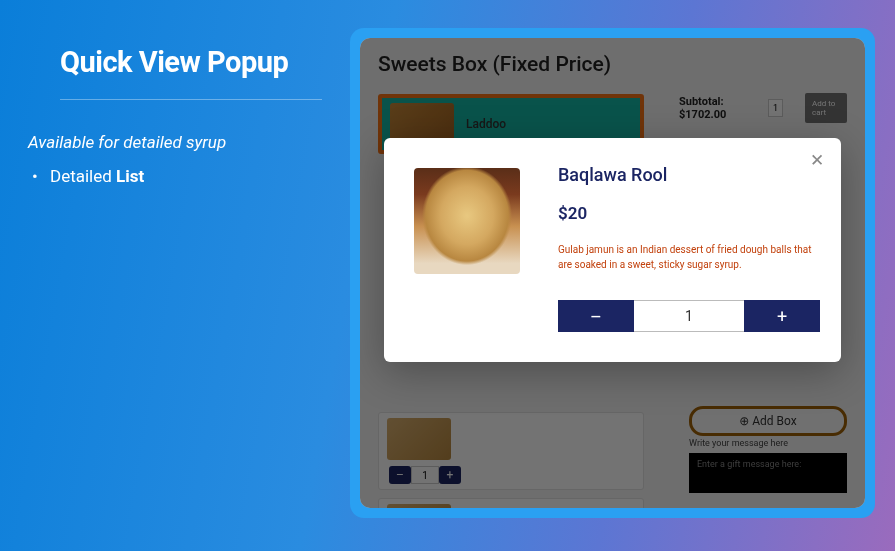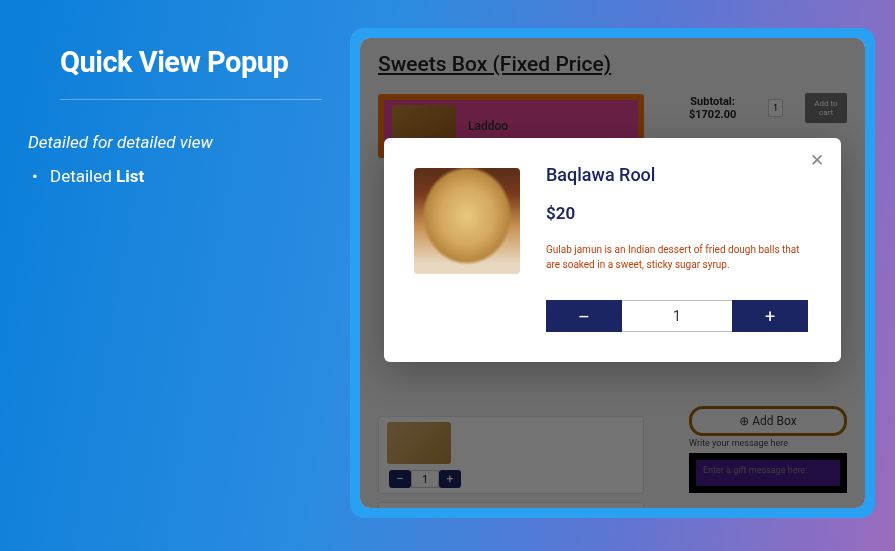--- a/index.html
+++ b/index.html
@@ -30,24 +30,24 @@
   background:#2aa0f2; border-radius:14px; padding:10px;
 }
 .panel-inner {
   width:100%; height:100%; background:#f3f3f3; border-radius:10px;
   position:relative; overflow:hidden;
 }
 .dim-overlay {
   position:absolute; inset:0; background:rgba(0,0,0,0.55); z-index:5;
 }
 .bg-content { position:absolute; inset:0; padding:14px 18px; }
-.bg-title { font-size:21px; font-weight:500; color:#222; margin-bottom:18px;text-decoration:underline; }
+.bg-title { font-size:21px; font-weight:500; color:#222; margin-bottom:18px; }
 .bg-left { width:266px; }
 .bg-row {
-  background:#ec4899; border:6px solid #f97316; border-radius:3px;
+  background:#14b8a6; border:4px solid #f97316; border-radius:3px;
   display:flex; align-items:center; padding:5px 8px; margin-bottom:8px;
 }
 .bg-thumb {
   width:64px; height:42px; border-radius:3px; flex:0 0 64px;
   background:linear-gradient(135deg,#c78a3a,#a56320);
 }
 .bg-thumb.t2 { background:linear-gradient(135deg,#d9b070,#b88840); }
 .bg-rowname { font-size:12px; color:#333; margin-left:12px; font-weight:500; }
 .bg-last-row {
   background:#fff; border:1px solid #e2e2e2; border-radius:3px;
@@ -63,55 +63,55 @@
 .bg-stepper .val {
   width:28px; height:18px; background:#fff; border:1px solid #ccc;
   display:flex; align-items:center; justify-content:center; font-size:10px;
 }
 .bg-partial-row {
   background:#fff; border:1px solid #e2e2e2; border-radius:3px;
   display:flex; align-items:center; padding:5px 8px; margin-top:8px;
 }
 
 .bg-right { position:absolute; right:18px; top:55px; width:168px; }
-.bg-subtotal { display:flex; align-items:center; gap:22px;text-align:center; }
+.bg-subtotal { display:flex; align-items:center; gap:22px; }
 .bg-subtotal-label { font-size:11px; font-weight:700; color:#222; }
 .bg-qty {
   width:20px; height:18px; background:#fff; border:1px solid #ccc;
   font-size:9px; display:flex; align-items:center; justify-content:center;
 }
 .bg-addcart {
   background:#737373; color:#fff; font-size:8px; padding:6px 7px; border-radius:2px;
 }
 .bg-addbox {
   position:absolute; right:18px; top:368px; width:158px;
   border:3px solid #a16207; border-radius:14px; padding:5px 0;
   text-align:center; font-size:12px; color:#333; background:rgba(255,255,255,0.5);
 }
 .bg-msg-label {
   position:absolute; right:18px; top:400px; width:158px;
   font-size:9px; color:#444;
 }
 .bg-msg-input {
   position:absolute; right:18px; top:415px; width:158px; height:40px;
-  background:#4c1d95; border:7px solid #000000; font-size:9px; color:#888; padding:5px 7px;
+  background:#000000; border:1px solid #000000; font-size:9px; color:#888; padding:5px 7px;
 }
 
 
 .popup {
   position:absolute; z-index:10; left:24px; top:100px; width:457px;
   background:#fff; border-radius:6px; box-shadow:0 10px 40px rgba(0,0,0,0.3);
   padding:26px 30px 30px 30px;
 }
 .popup-close {
   position:absolute; top:12px; right:14px; width:20px; height:20px;
   display:flex; align-items:center; justify-content:center; cursor:pointer;
   color:#888; font-size:17px;
 }
-.popup-body { display:flex; gap:26px; }
+.popup-body { display:flex; gap:38px; }
 .popup-img {
   width:106px; height:106px; border-radius:4px; flex:0 0 106px; margin-top:4px;
   background:
     radial-gradient(ellipse at 50% 45%, #e8c880 0%, #d4a860 35%, #b88740 55%, transparent 60%),
     linear-gradient(180deg, #5a2e18 0%, #7a3a1e 25%, #c89050 55%, #e8d8c0 90%);
 }
 .popup-info { flex:1; }
 .popup-name { font-size:18px; font-weight:500; color:#1b2563; margin-bottom:8px; }
 .popup-price { font-size:17px; font-weight:600; color:#1b2563; margin-bottom:20px;margin-top:18px; }
 .popup-desc { font-size:10px; color:#c2410c; line-height:1.45; margin-bottom:28px; }
@@ -123,21 +123,21 @@
 .popup-stepper .sval {
   flex:1; background:#fff; border-top:1px solid #bbb; border-bottom:1px solid #bbb;
   display:flex; align-items:center; justify-content:center; font-size:14px; color:#333;
 }
 </style>
 </head>
 <body>
 
 <div class="left-col">
   <div class="left-title">Quick View Popup</div>
-  <div class="left-sub">Detailed for detailed view</div>
+  <div class="left-sub">Available for detailed syrup</div>
   <ul class="left-list">
     <li>
       <span>Detailed </span><b>List</b>
     </li>
   </ul>
 </div>
 
 <div class="panel">
   <div class="panel-inner">
 

